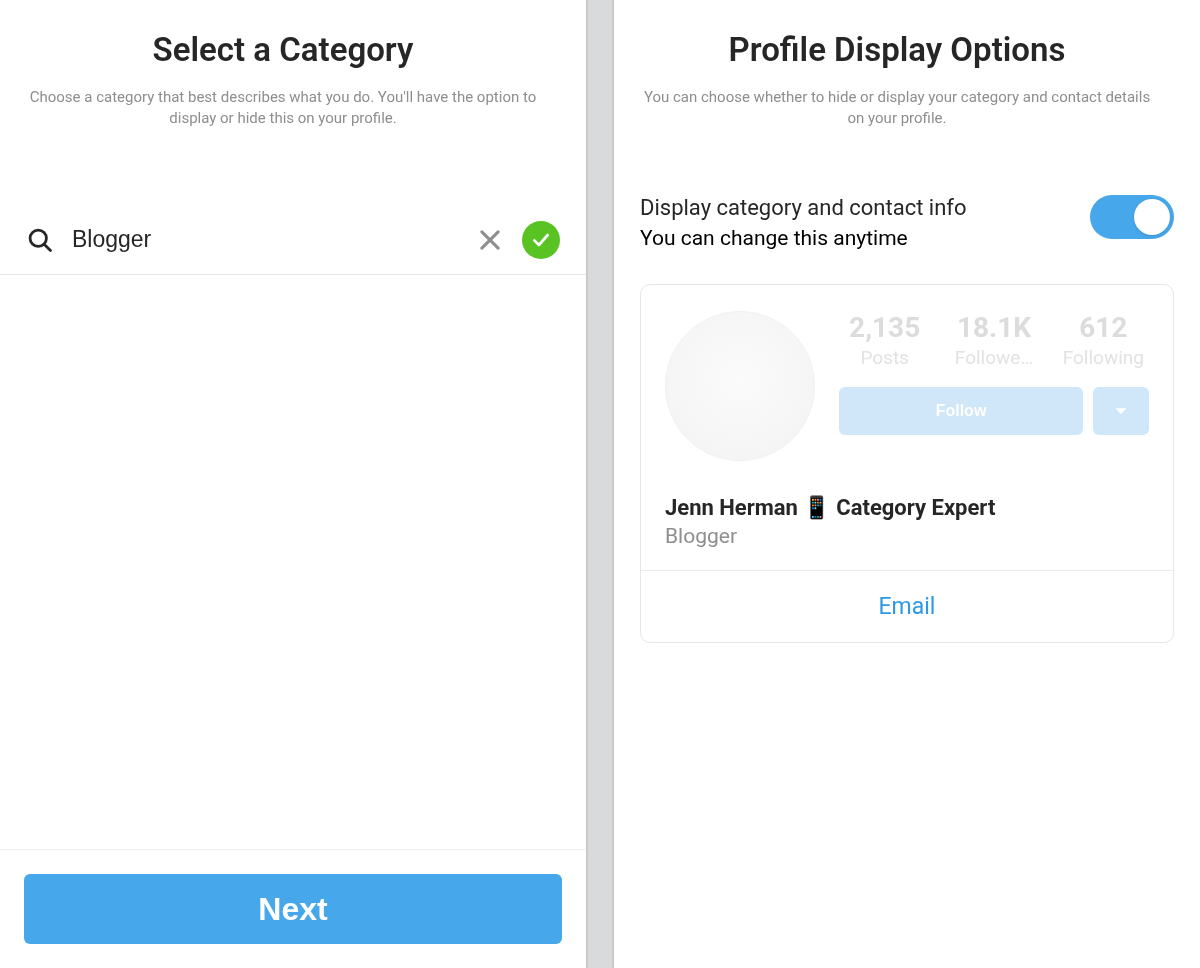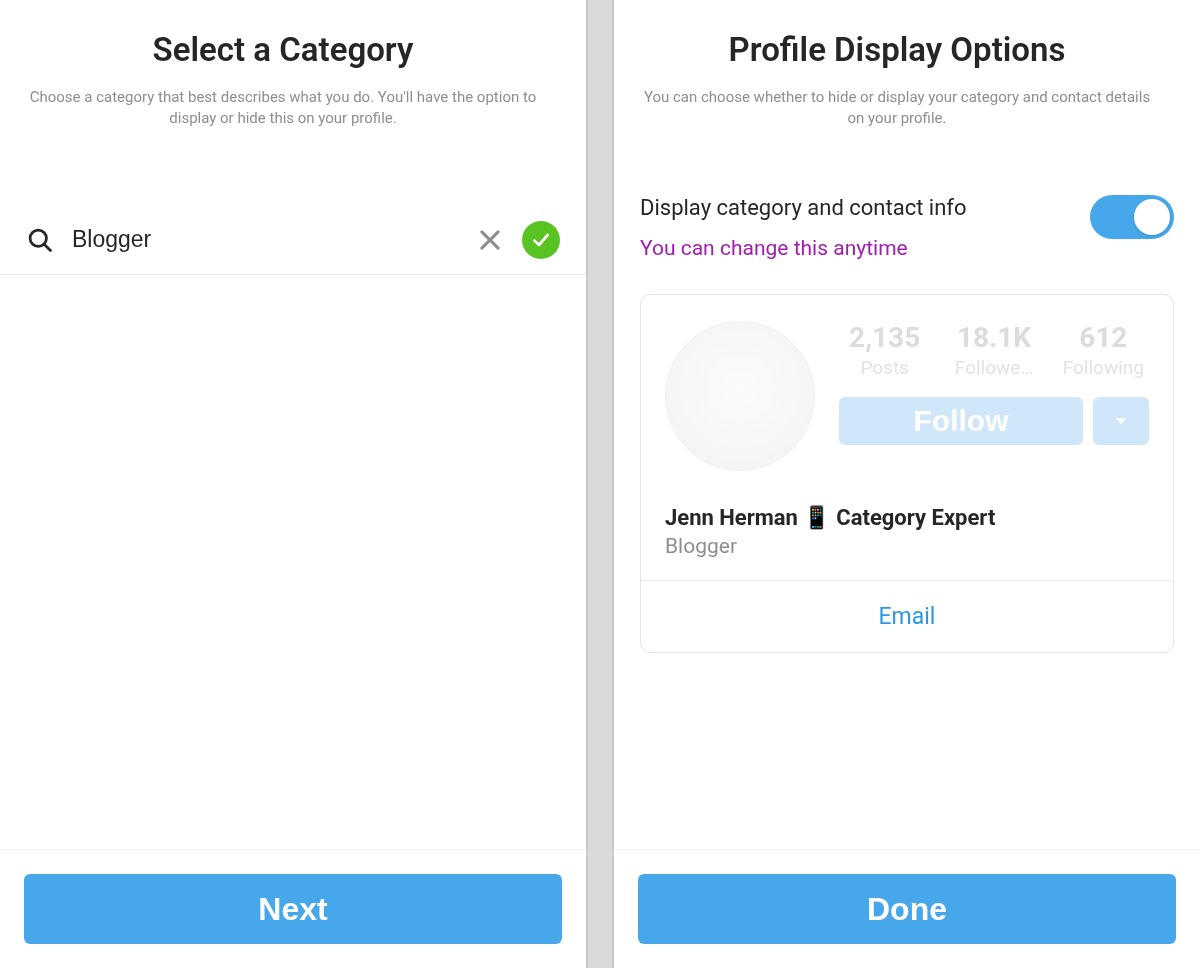--- a/index.html
+++ b/index.html
@@ -106,22 +106,22 @@
     gap: 16px;
   }
   .toggle-text { flex: 1; }
   .toggle-label {
     font-size: 22px;
     color: #262626;
     font-weight: 400;
   }
   .toggle-sublabel {
     font-size: 21px;
-    color: #a21caf;
-    margin-top: 16px;
+    color: #000000;
+    margin-top: 6px;
   }
   .toggle {
     width: 84px;
     height: 44px;
     background: #47a7eb;
     border-radius: 22px;
     position: relative;
     cursor: pointer;
   }
   .toggle-knob {
@@ -180,21 +180,21 @@
     gap: 10px;
     margin-top: 18px;
   }
   .follow-btn {
     flex: 1;
     background: #cfe7f8;
     color: #fff;
     border: none;
     border-radius: 6px;
     height: 48px;
-    font-size: 30px;
+    font-size: 16px;
     font-weight: 600;
     cursor: pointer;
   }
   .follow-drop {
     width: 56px;
     background: #cfe7f8;
     border: none;
     border-radius: 6px;
     height: 48px;
     display: flex;
@@ -310,16 +310,13 @@
     </div>
     <div class="profile-meta">
       <div class="profile-name">Jenn Herman 📱 Category Expert</div>
       <div class="profile-category">Blogger</div>
     </div>
     <div class="email-row">
       <span class="email-link">Email</span>
     </div>
   </div>
 
-  <div class="bottom-bar">
-    <button class="primary-btn">Done</button>
-  </div>
 </div>
 
 </body></html>

